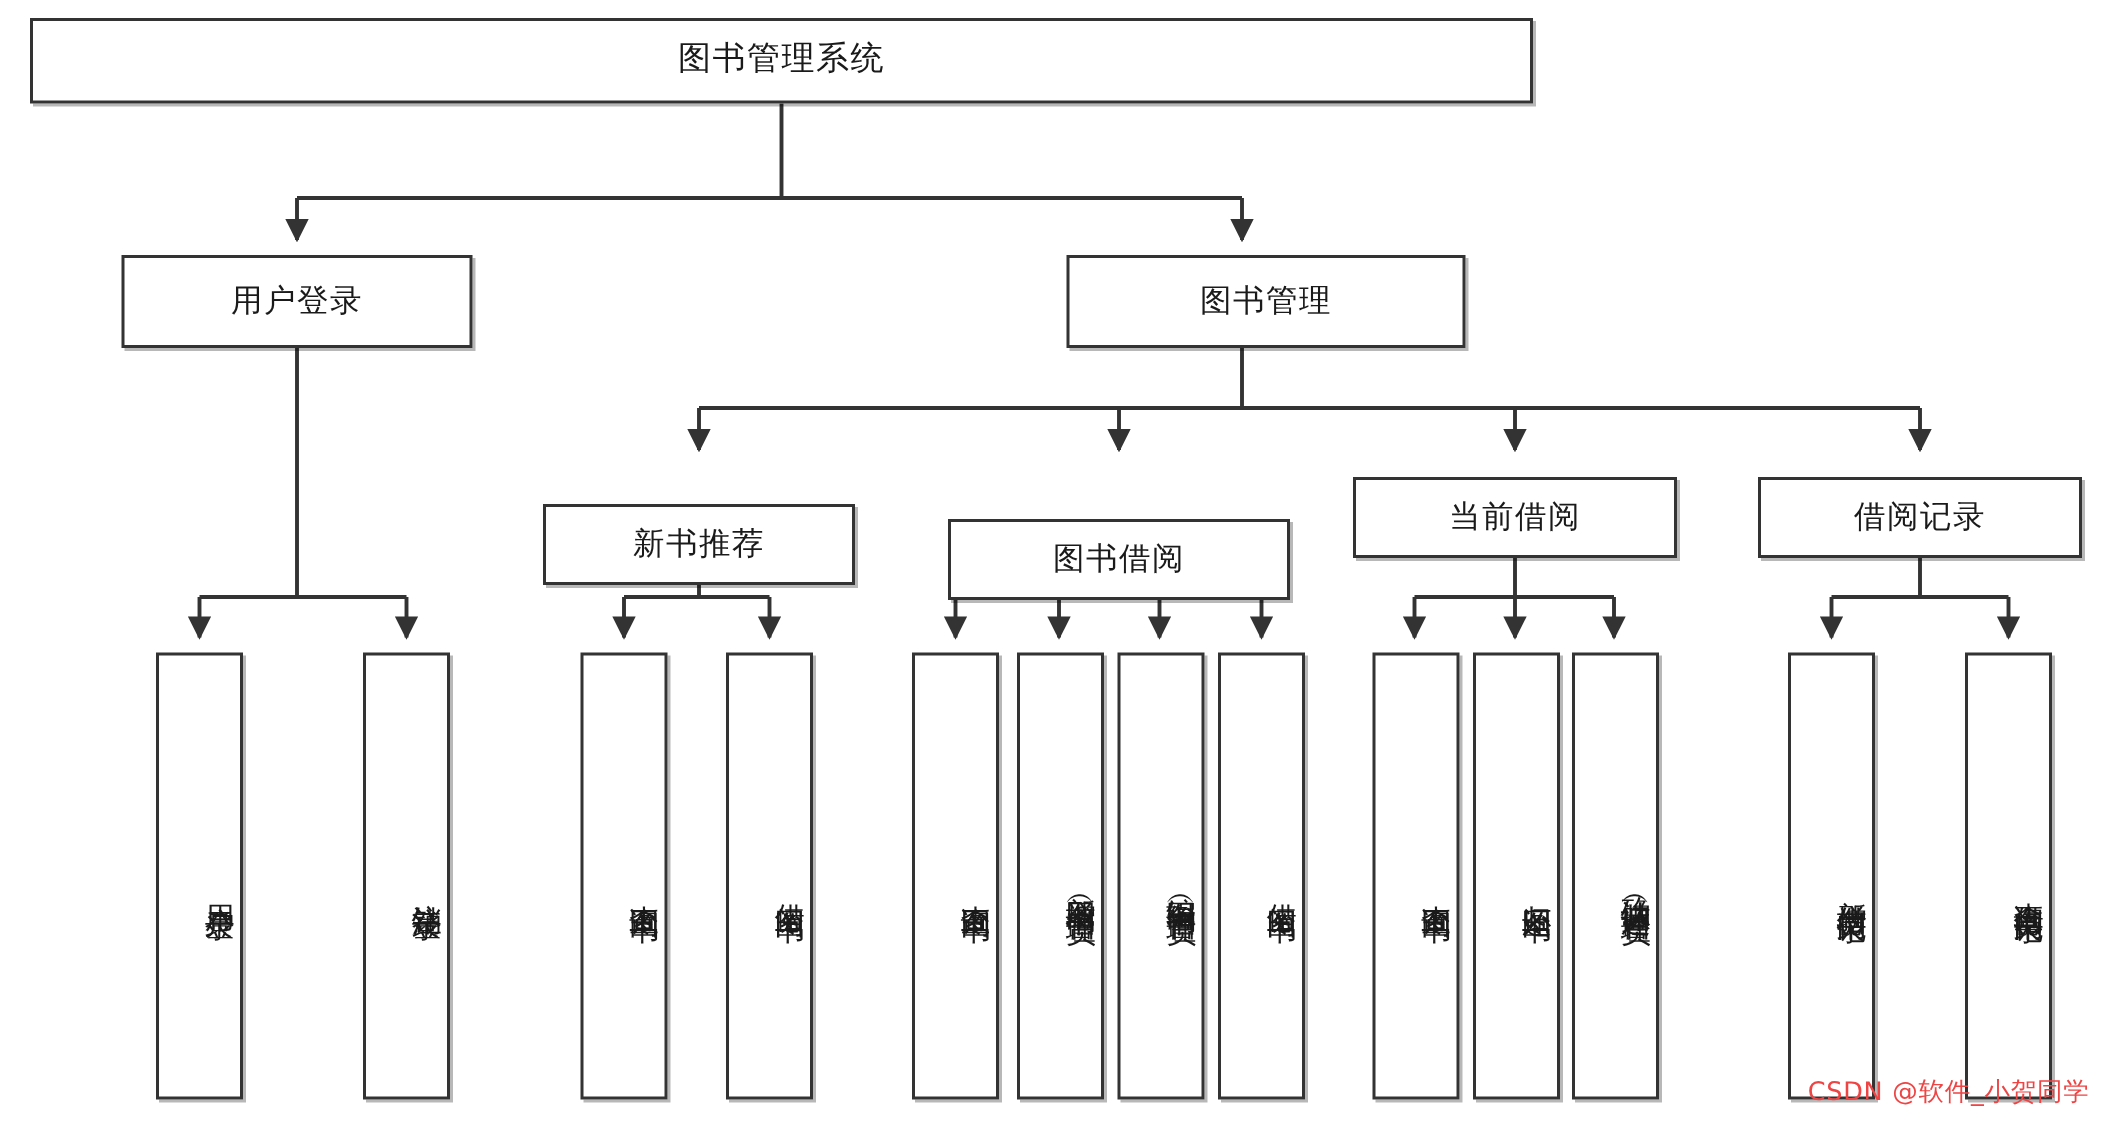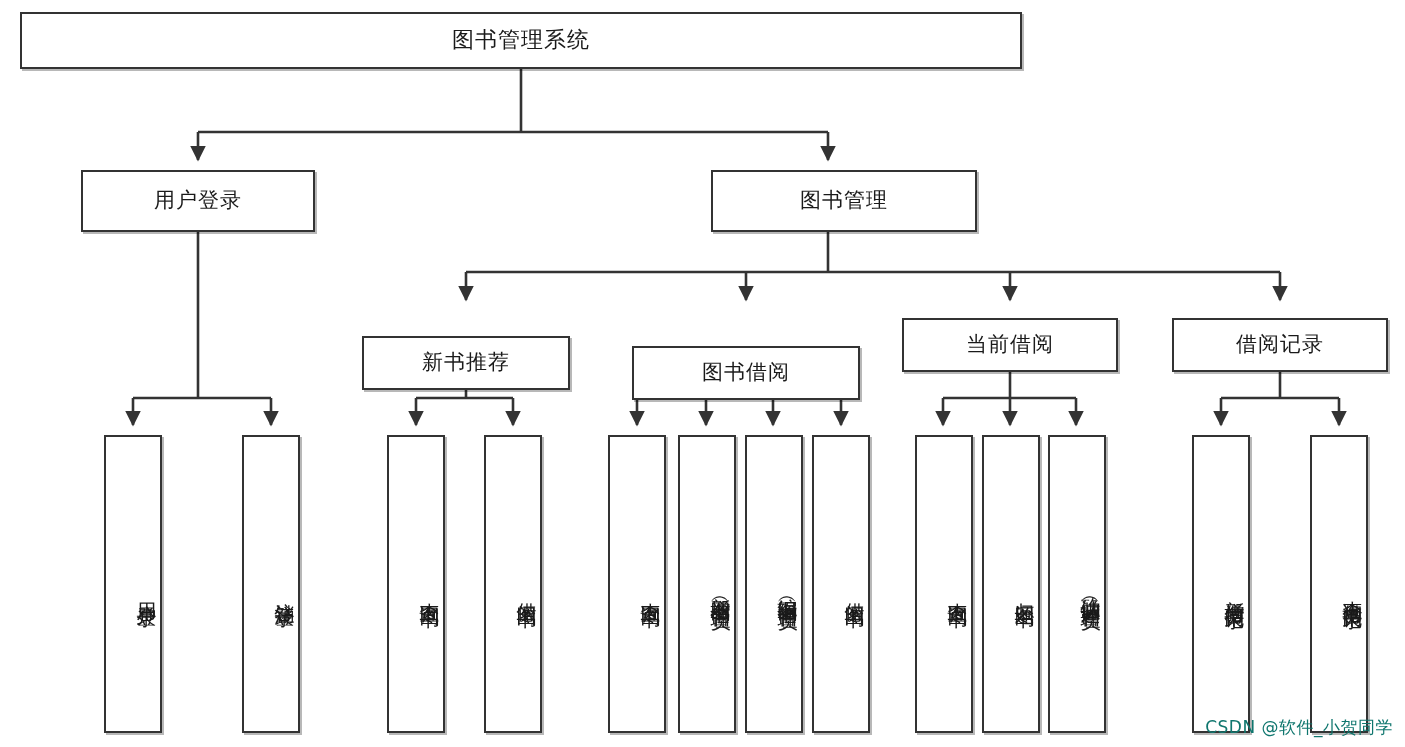--- a/index.html
+++ b/index.html
@@ -54,21 +54,21 @@
     justify-content: center;
   }
   .node.root {
     font-size: 22px;
   }
   #watermark {
     position: absolute;
     right: 12px;
     bottom: 8px;
     font-size: 17px;
-    color: #0f766e;
+    color: #ef4444;
     letter-spacing: 0.5px;
     white-space: nowrap;
     user-select: none;
   }
 </style>
 </head>
 <body>
 
 <div id="diagram-root">
 

